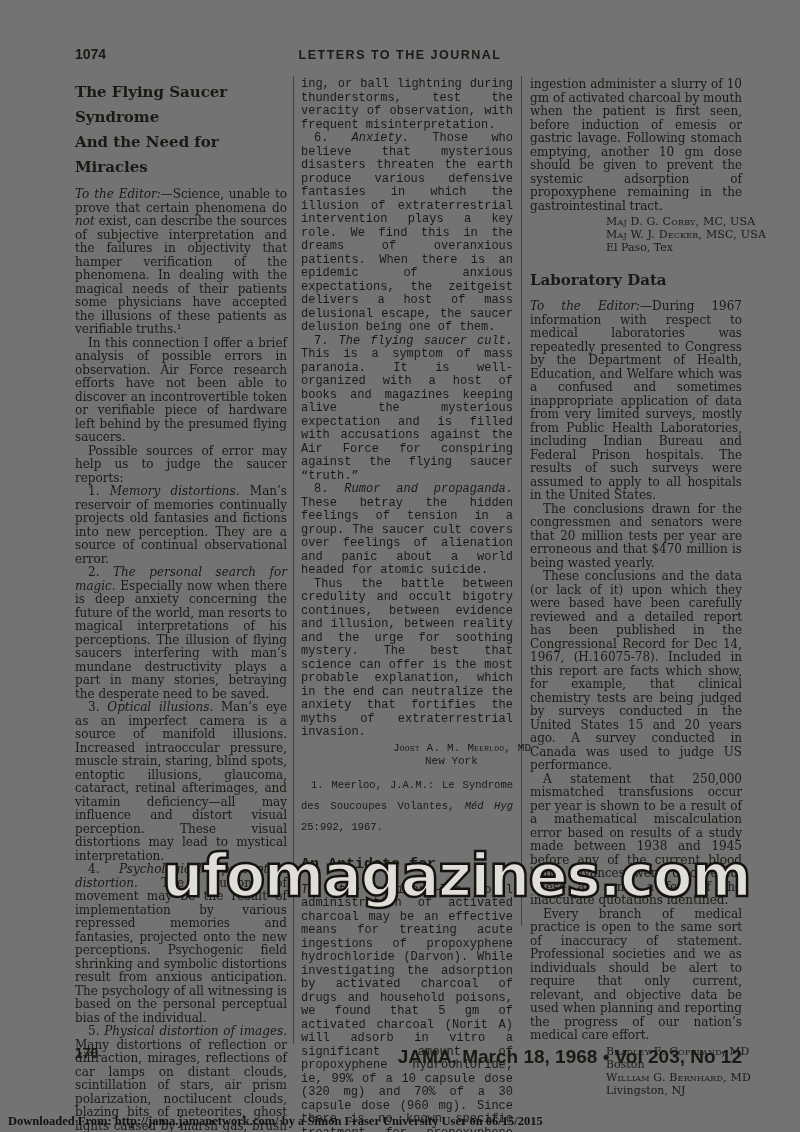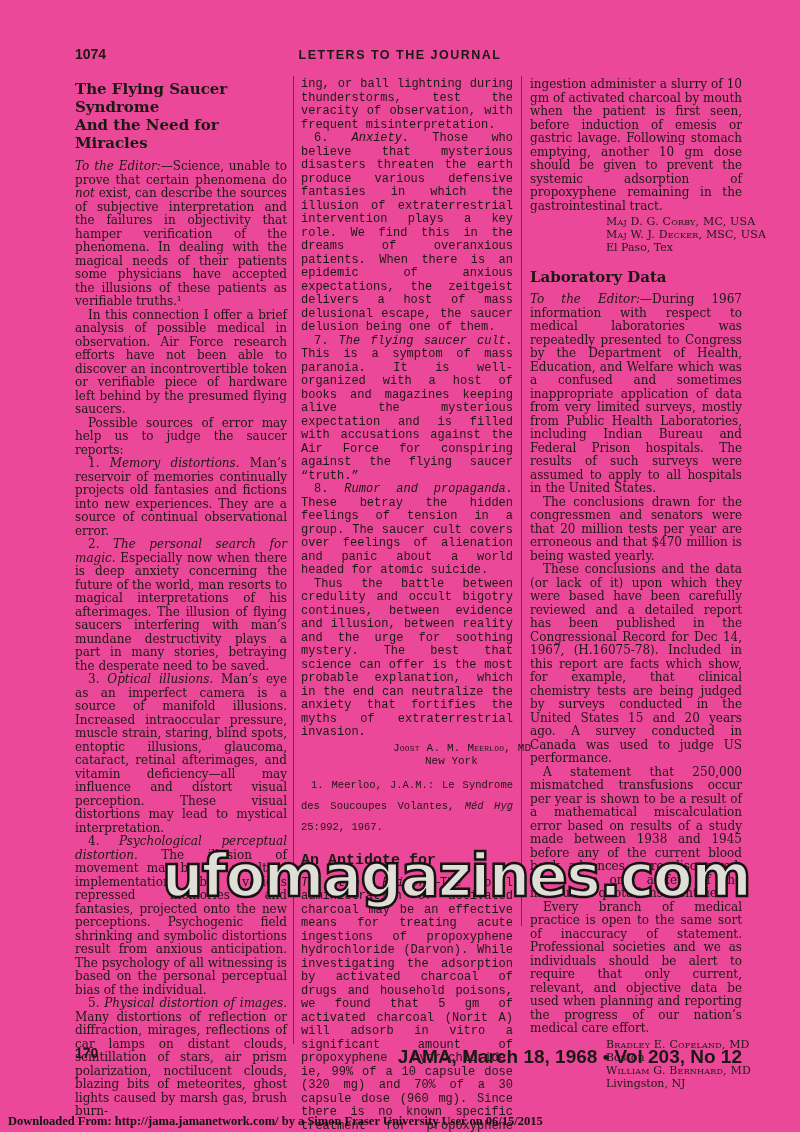--- a/index.html
+++ b/index.html
@@ -1,29 +1,29 @@
 <!DOCTYPE html>
 <html><head>
 <meta charset="utf-8">
 <style>
   html,body{margin:0;padding:0;background:#e8e6e1;}
-  .page{position:relative;width:800px;height:1132px;background:#ec4899;overflow:hidden;
+  .page{position:relative;width:800px;height:1132px;background:#737373;overflow:hidden;
         color:#1b1914;font-family:"DejaVu Serif",serif;}
   .pagenum{position:absolute;left:75px;top:46px;font-family:"Liberation Sans",sans-serif;
         font-weight:bold;font-size:14px;}
   .runhead{position:absolute;left:0;right:0;top:48px;text-align:center;
         font-family:"Liberation Sans",sans-serif;font-weight:bold;font-size:12.5px;letter-spacing:1.5px;}
   .vrule{position:absolute;width:1px;background:#45423c;}
   .vrule1{left:293px;top:76px;height:968px;}
   .vrule2{left:521px;top:76px;height:850px;}
   .col{position:absolute;width:212px;font-size:12px;line-height:13.5px;text-align:justify;}
   .col1{left:75px;top:80px;}
   .col2{left:301px;top:78px;font-family:Liberation Mono, monospace;}
   .col3{left:530px;top:78px;}
-  .h2{font-weight:bold;font-size:15px;line-height:18px;text-align:left;margin:0 0 8px 0;}
+  .h2{font-weight:bold;font-size:15px;line-height:25px;text-align:left;margin:0 0 8px 0;}
   .h2.mid{margin-top:14px;margin-bottom:7px;}
   .para{margin:0;text-indent:13px;}
   .noind{text-indent:0;}
   .i{font-style:italic;}
   .sc{font-variant:small-caps;letter-spacing:0.2px;}
   .sig{margin:2px 0 4px 0;text-align:left;font-size:11px;line-height:13px;}
   .sigline{white-space:nowrap;}
   .sig-indent1{padding-left:92px;}
   .sig-indent2{padding-left:76px;}
   .loc-center{padding-left:32px;}
@@ -49,24 +49,24 @@
 
   <div class="vrule vrule1"></div>
   <div class="vrule vrule2"></div>
 
   <div class="col col1">
     <div class="h2">
       <div>The Flying Saucer Syndrome</div>
       <div>And the Need for Miracles</div>
     </div>
     <p class="para noind"><span class="i">To the Editor:</span><span>—Science, unable to prove that certain phenomena do </span><span class="i">not</span><span> exist, can describe the sources of subjective interpretation and the failures in objectivity that hamper verification of the phenomena. In dealing with the magical needs of their patients some physicians have accepted the illusions of these patients as verifiable truths.¹</span></p>
-    <p class="para"><span>In this connection I offer a brief analysis of possible medical in observation. Air Force research efforts have not been able to discover an incontrovertible token or verifiable piece of hardware left behind by the presumed flying saucers.</span></p>
+    <p class="para"><span>In this connection I offer a brief analysis of possible errors in observation. Air Force research efforts have not been able to discover an incontrovertible token or verifiable piece of hardware left behind by the presumed flying saucers.</span></p>
     <p class="para"><span>Possible sources of error may help us to judge the saucer reports:</span></p>
-    <p class="para"><span>1. </span><span class="i">Memory distortions.</span><span> Man’s reservoir of memories continually projects old fantasies and fictions into new experiences. They are a source of continual observational error.</span></p>
-    <p class="para"><span>2. </span><span class="i">The personal search for magic.</span><span> Especially now when there is deep anxiety concerning the future of the world, man resorts to magical interpretations of his afterimages. The illusion of flying saucers interfering with man’s mundane destructivity plays a part in many stories, betraying the desperate need to be saved.</span></p>
+    <p class="para"><span>1. </span><span class="i">Memory distortions.</span><span> Man’s reservoir of memories continually projects old fantasies and fictions into new perception. They are a source of continual observational error.</span></p>
+    <p class="para"><span>2. </span><span class="i">The personal search for magic.</span><span> Especially now when there is deep anxiety concerning the future of the world, man resorts to magical interpretations of his perceptions. The illusion of flying saucers interfering with man’s mundane destructivity plays a part in many stories, betraying the desperate need to be saved.</span></p>
     <p class="para"><span>3. </span><span class="i">Optical illusions.</span><span> Man’s eye as an imperfect camera is a source of manifold illusions. Increased intraoccular pressure, muscle strain, staring, blind spots, entoptic illusions, glaucoma, cataract, retinal afterimages, and vitamin deficiency—all may influence and distort visual perception. These visual distortions may lead to mystical interpretation.</span></p>
     <p class="para"><span>4. </span><span class="i">Psychological perceptual distortion.</span><span> The illusion of movement may be the result of implementation by various repressed memories and fantasies, projected onto the new perceptions. Psychogenic field shrinking and symbolic distortions result from anxious anticipation. The psychology of all witnessing is based on the personal perceptual bias of the individual.</span></p>
     <p class="para"><span>5. </span><span class="i">Physical distortion of images.</span><span> Many distortions of reflection or diffraction, mirages, reflections of car lamps on distant clouds, scintillation of stars, air prism polarization, noctilucent clouds, blazing bits of meteorites, ghost lights caused by marsh gas, brush burn-</span></p>
   </div>
 
   <div class="col col2">
     <p class="para noind"><span>ing, or ball lightning during thunderstorms, test the veracity of observation, with frequent misinterpretation.</span></p>
     <p class="para"><span>6. </span><span class="i">Anxiety.</span><span> Those who believe that mysterious disasters threaten the earth produce various defensive fantasies in which the illusion of extraterrestrial intervention plays a key role. We find this in the dreams of overanxious patients. When there is an epidemic of anxious expectations, the zeitgeist delivers a host of mass delusional escape, the saucer delusion being one of them.</span></p>
     <p class="para"><span>7. </span><span class="i">The flying saucer cult.</span><span> This is a symptom of mass paranoia. It is well-organized with a host of books and magazines keeping alive the mysterious expectation and is filled with accusations against the Air Force for conspiring against the flying saucer “truth.”</span></p>
     <p class="para"><span>8. </span><span class="i">Rumor and propaganda.</span><span> These betray the hidden feelings of tension in a group. The saucer cult covers over feelings of alienation and panic about a world headed for atomic suicide.</span></p>

